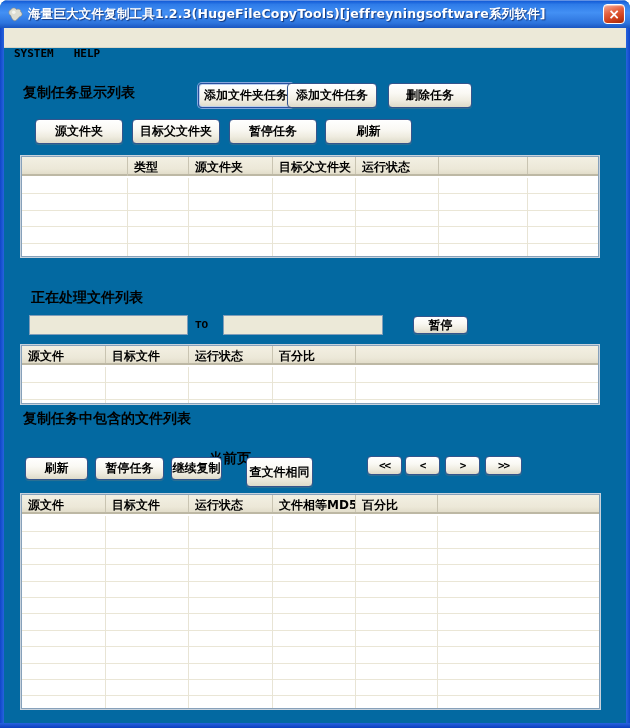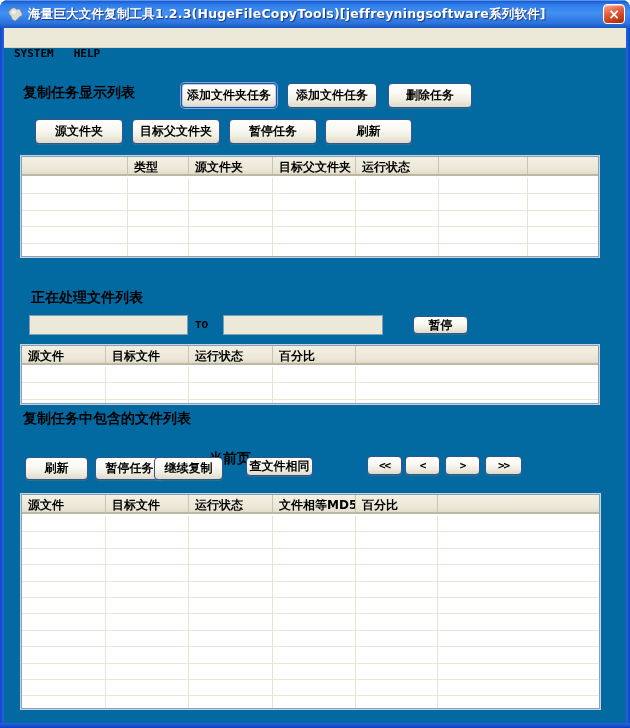--- a/index.html
+++ b/index.html
@@ -109,21 +109,21 @@
   <div class="edge edge-bottom"></div>
 
   <div class="menubar">
     <span class="menu-item">SYSTEM</span>
     <span class="menu-item">HELP</span>
   </div>
 
 
   <div class="sec-label" style="left:23px;top:84px;">复制任务显示列表</div>
 
-  <div class="xpbtn focus" style="left:181px;top:83px;width:96px;height:25px;">添加文件夹任务</div>
+  <div class="xpbtn focus" style="left:198px;top:83px;width:96px;height:25px;">添加文件夹任务</div>
   <div class="xpbtn" style="left:388px;top:83px;width:84px;height:25px;">删除任务</div>
   <div class="xpbtn" style="left:287px;top:83px;width:90px;height:25px;">添加文件任务</div>
 
   <div class="xpbtn" style="left:35px;top:119px;width:88px;height:25px;">源文件夹</div>
   <div class="xpbtn" style="left:132px;top:119px;width:88px;height:25px;">目标父文件夹</div>
   <div class="xpbtn" style="left:229px;top:119px;width:88px;height:25px;">暂停任务</div>
   <div class="xpbtn" style="left:325px;top:119px;width:87px;height:25px;">刷新</div>
 
   <div class="tbl" style="left:21px;top:156px;width:578px;height:101px;">
     <div class="tbl-header">
@@ -175,22 +175,22 @@
       <div class="trow"></div>
       <div class="trow"></div>
     </div>
   </div>
 
   <div class="sec-label" style="left:23px;top:410px;">复制任务中包含的文件列表</div>
   <div class="sec-label" style="left:209px;top:434px;margin-top:16px;">当前页</div>
 
   <div class="xpbtn" style="left:25px;top:457px;width:63px;height:23px;">刷新</div>
   <div class="xpbtn" style="left:95px;top:457px;width:69px;height:23px;">暂停任务</div>
-  <div class="xpbtn" style="left:154px;top:457px;width:69px;height:23px;">继续复制</div>
-  <div class="xpbtn" style="left:246px;top:457px;width:67px;height:19px;">查文件相同</div>
+  <div class="xpbtn" style="left:171px;top:457px;width:51px;height:23px;">继续复制</div>
+  <div class="xpbtn" style="left:246px;top:457px;width:67px;height:30px;">查文件相同</div>
 
   <div class="xpbtn pgbtn" style="left:367px;top:456px;width:35px;height:19px;">&lt;&lt;</div>
   <div class="xpbtn pgbtn" style="left:405px;top:456px;width:35px;height:19px;">&lt;</div>
   <div class="xpbtn pgbtn" style="left:445px;top:456px;width:35px;height:19px;">&gt;</div>
   <div class="xpbtn pgbtn" style="left:485px;top:456px;width:37px;height:19px;">&gt;&gt;</div>
 
   <div class="tbl" style="left:21px;top:494px;width:579px;height:215px;">
     <div class="tbl-header">
       <div class="th" style="width:84px;">源文件</div>
       <div class="th" style="width:83px;">目标文件</div>

